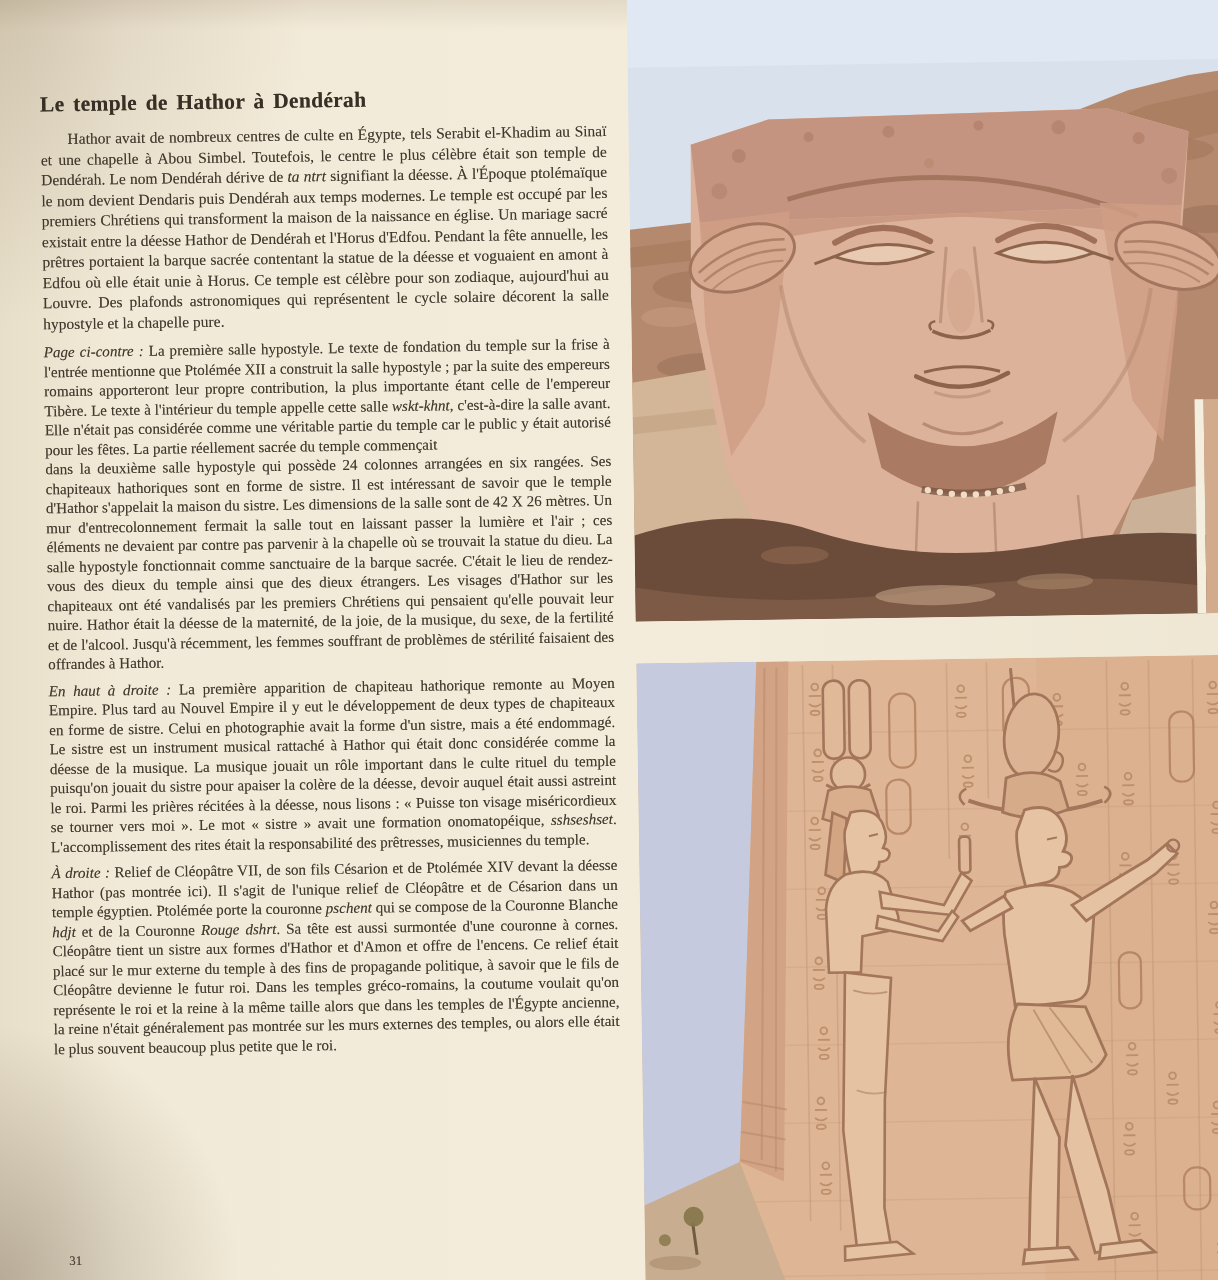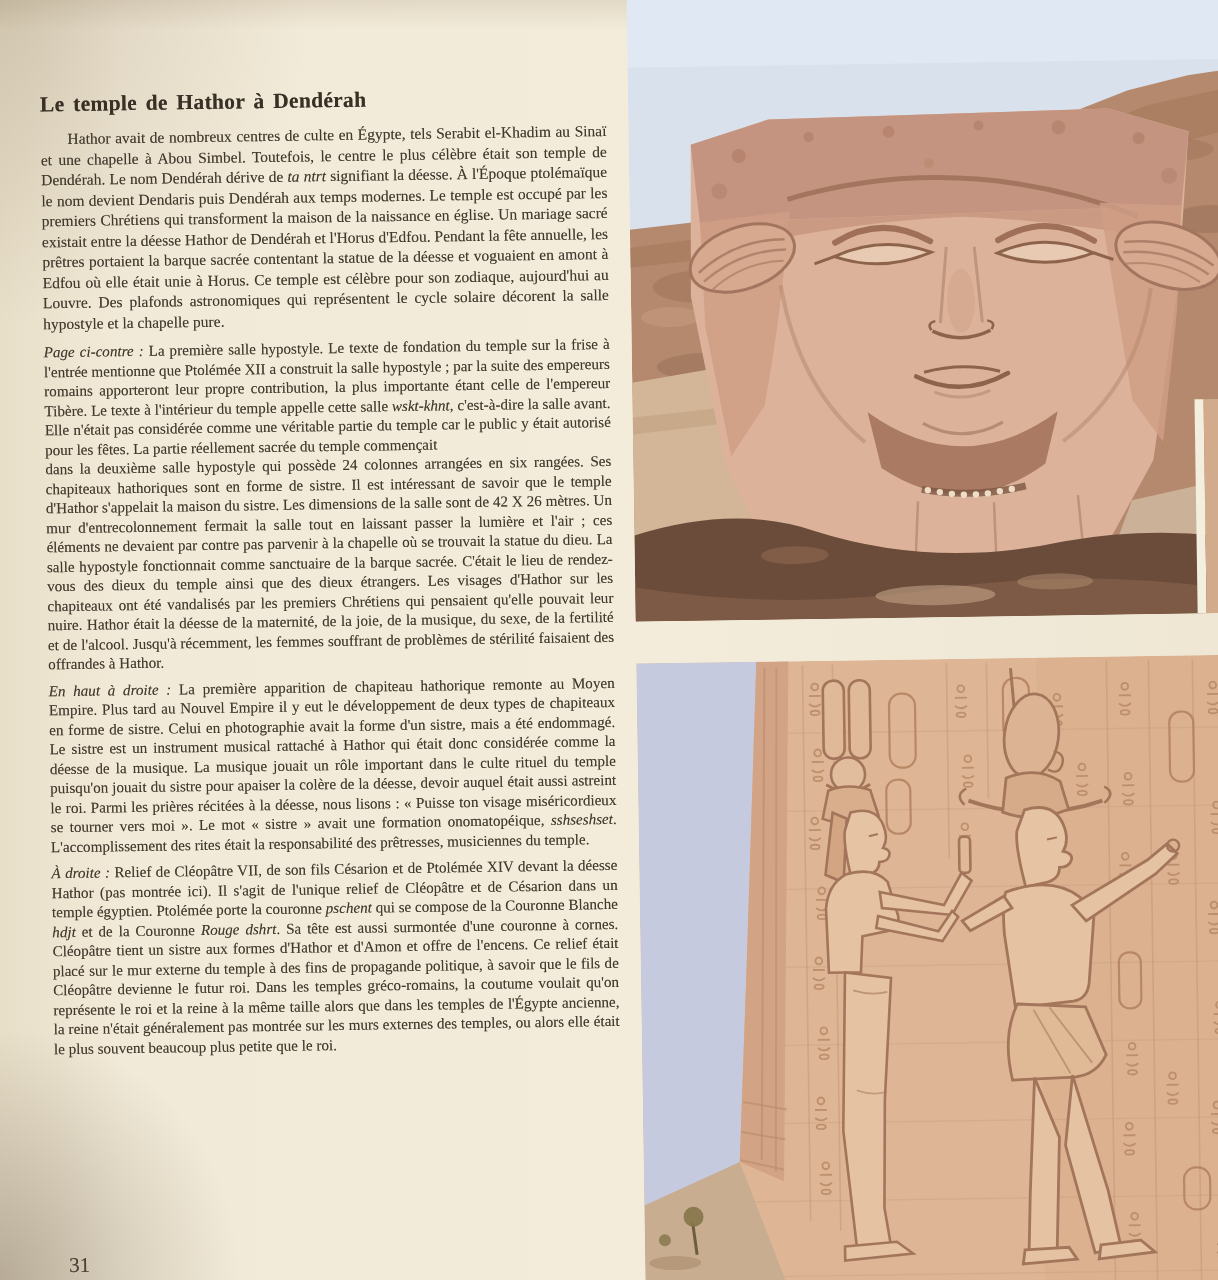--- a/index.html
+++ b/index.html
@@ -22,21 +22,21 @@
     margin:0 0 12px 0;font-size:21.5px;line-height:26px;font-weight:700;
     color:#382f25;letter-spacing:.3px;word-spacing:3px;
     text-shadow:0 0 .5px rgba(56,47,37,.55);
   }
   .par{margin:0;text-align:justify;color:#42392e;
     text-shadow:0 0 .55px rgba(66,57,46,.5);}
   .par.intro{font-size:15.5px;line-height:20.5px;text-indent:27px;margin-bottom:9px;}
   .par.caption{font-size:15.1px;line-height:19.5px;}
   .par.caption.gap{margin-top:7px;}
   .par.caption.tight{margin-top:0;}
-  .page-number{position:absolute;left:60px;top:1245px;font-size:21px;color:#4c4338;
+  .page-number{position:absolute;left:60px;top:1245px;font-size:13px;color:#4c4338;
     text-shadow:0 0 .5px rgba(76,67,56,.5);}
   figure{margin:0;padding:0;position:absolute;}
   #photo-top{left:636px;top:-12px;width:604px;height:634px;}
   #photo-bottom{left:636px;top:664px;width:604px;height:646px;}
   figure svg{display:block;width:100%;height:100%;}
 </style>
 </head>
 <body>
 
 <div class="scan-base"></div>

